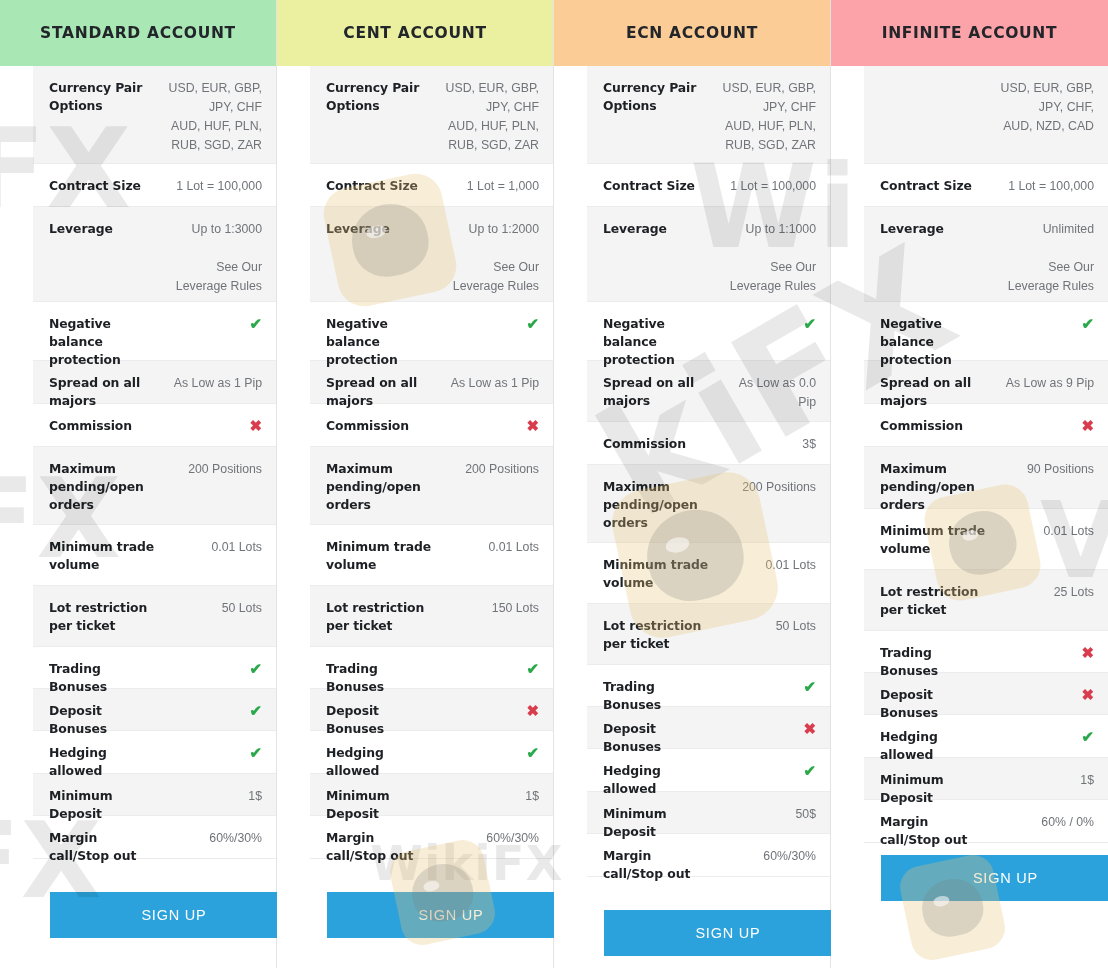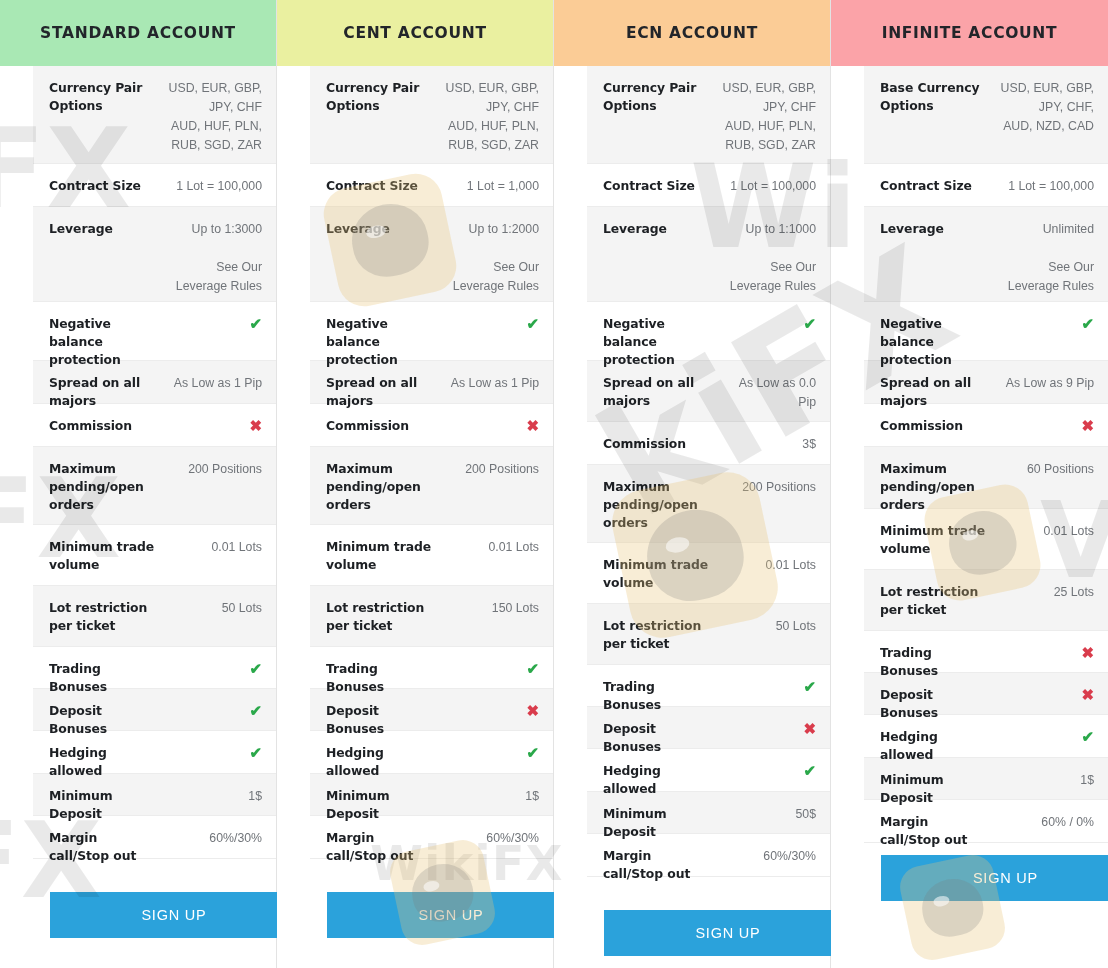--- a/index.html
+++ b/index.html
@@ -360,21 +360,20 @@
       </div>
       <div class="tail" style="height: 33px;"></div>
       <div class="signup-wrap" style="padding: 0px 14px;">
         <button class="signup-btn" style="background: rgb(43, 162, 219);">SIGN UP</button>
       </div>
     </div>
     <div class="col" style="width: 277px;">
       <div class="col-head" style="background: rgb(251, 163, 168);">INFINITE ACCOUNT</div>
       <div class="rows">
         <div class="row shade" style="height: 98px;">
-          <div class="row-label">Base Currency Options</div>
           <div class="row-value">USD, EUR, GBP,
 JPY, CHF,
 AUD, NZD, CAD</div>
         </div>
         <div class="row plain" style="height: 43px;">
           <div class="row-label">Contract Size</div>
           <div class="row-value">1 Lot = 100,000</div>
         </div>
         <div class="row shade" style="height: 95px;">
           <div class="row-label">Leverage</div>
@@ -390,21 +389,21 @@
         <div class="row shade" style="height: 43px;">
           <div class="row-label">Spread on all majors</div>
           <div class="row-value">As Low as 9 Pip</div>
         </div>
         <div class="row plain" style="height: 43px;">
           <div class="row-label">Commission</div>
           <div class="row-value icon-cell icon-no">✖</div>
         </div>
         <div class="row shade" style="height: 62px;">
           <div class="row-label">Maximum pending/open orders</div>
-          <div class="row-value">60 Positions</div>
+          <div class="row-value">90 Positions</div>
         </div>
         <div class="row plain" style="height: 61px;">
           <div class="row-label">Minimum trade volume</div>
           <div class="row-value">0.01 Lots</div>
         </div>
         <div class="row shade" style="height: 61px;">
           <div class="row-label">Lot restriction per ticket</div>
           <div class="row-value">25 Lots</div>
         </div>
         <div class="row plain" style="height: 42px;">

